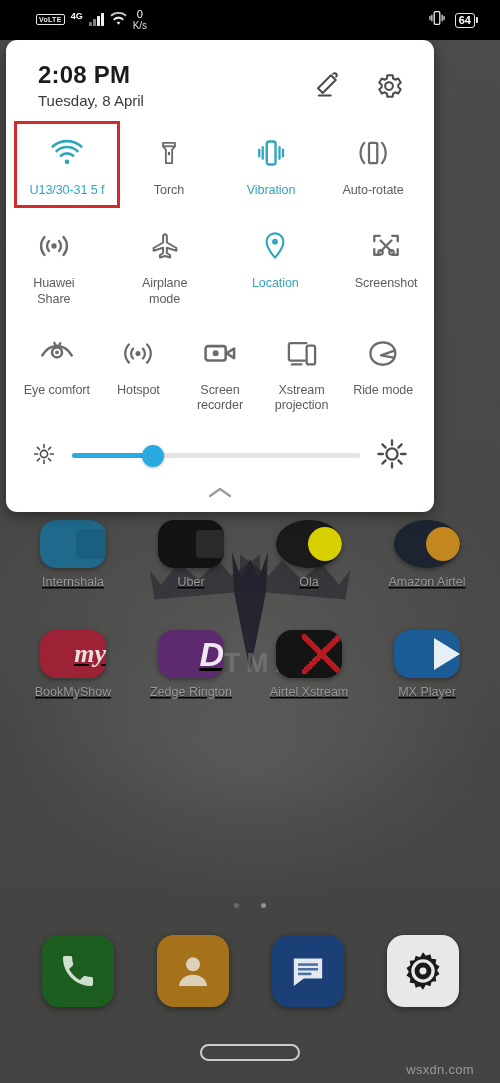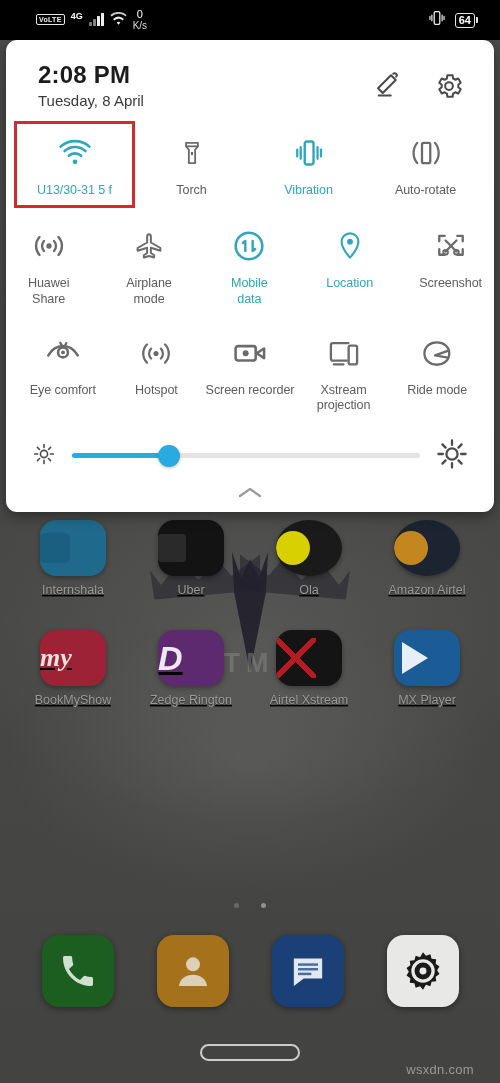--- a/index.html
+++ b/index.html
@@ -58,22 +58,22 @@
     display:flex; justify-content:space-around;
     padding:0 14px;
   }
   #app-row-1 { top:520px; }
   #app-row-2 { top:630px; }
   .app {
     width:92px;
     display:flex; flex-direction:column; align-items:center;text-decoration:underline;
   }
   .app-icon {
-    width:66px; height:56px; border-radius:16px;
-    display:flex; align-items:center; justify-content:flex-start;
+    width:66px; height:48px; border-radius:16px;
+    display:flex; align-items:center; justify-content:flex-end;
     box-shadow:0 2px 5px rgba(0,0,0,.35);
     position:relative; overflow:hidden;
   }
   .app-label {
     margin-top:7px;
     font-size:12.5px;
     color:#9b9b99;
     text-shadow:0 1px 1px rgba(0,0,0,.45);
     white-space:nowrap;
     max-width:94px; overflow:hidden; text-overflow:clip;
@@ -184,21 +184,21 @@
     display:flex; align-items:center;
   }
   .batt-shell {
     border:1.4px solid #e6e6e6; border-radius:3px;
     padding:1px 3px; font-size:11px; line-height:1; font-weight:600;
   }
   .batt-cap { width:2px; height:6px; background:#e6e6e6; margin-left:1px; border-radius:0 1px 1px 0; }
 
   
   #qs-panel {
-    position:absolute; left:6px; top:40px; width:488px;
+    position:absolute; left:6px; top:40px; width:428px;
     background:#fff;
     border-radius:11px;
     box-shadow:0 3px 14px rgba(0,0,0,.45);
     padding:22px 0 0;
   }
   #qs-header {
     display:flex; align-items:flex-start;
     padding:0 30px 0 32px;
   }
   #clock-block { flex:1; }
@@ -490,30 +490,20 @@
 
       <div class="qs-tile">
         <div class="qs-ico">
           <svg width="32" height="30" viewBox="0 0 24 24" aria-hidden="true">
             <path d="M12 2.6c1 0 1.5 1 1.5 2.2v4.4l7.6 4.4v2.2l-7.6-2.4v4.2l2.6 1.8v1.8L12 20l-4.1 1.2v-1.8l2.6-1.8v-4.2L2.9 15.8v-2.2l7.6-4.4V4.8c0-1.2.5-2.2 1.5-2.2z" fill="none" stroke="#6b6b6b" stroke-width="1.6" stroke-linejoin="round"></path>
           </svg>
         </div>
         <div class="qs-label">Airplane mode</div>
       </div>
 
-      <div class="qs-tile on">
-        <div class="qs-ico">
-          <svg width="34" height="34" viewBox="0 0 24 24" aria-hidden="true">
-            <circle cx="12" cy="12" r="9.4" fill="none" stroke="#2fa6bd" stroke-width="1.8"></circle>
-            <path d="M9.4 15.6V8.4l-1.7 1.5" fill="none" stroke="#2fa6bd" stroke-width="1.7" stroke-linecap="round" stroke-linejoin="round"></path>
-            <path d="M14.6 8.4v7.2l1.7-1.5" fill="none" stroke="#2fa6bd" stroke-width="1.7" stroke-linecap="round" stroke-linejoin="round"></path>
-          </svg>
-        </div>
-        <div class="qs-label">Mobile data</div>
-      </div>
 
       <div class="qs-tile on">
         <div class="qs-ico">
           <svg width="28" height="34" viewBox="0 0 24 26" aria-hidden="true">
             <path d="M12 2.2c-4 0-7.2 3.2-7.2 7.2 0 5.4 7.2 13.6 7.2 13.6s7.2-8.2 7.2-13.6c0-4-3.2-7.2-7.2-7.2z" fill="none" stroke="#2fa6bd" stroke-width="1.8" stroke-linejoin="round"></path>
             <circle cx="12" cy="9.3" r="2.5" fill="#2fa6bd"></circle>
           </svg>
         </div>
         <div class="qs-label">Location</div>
       </div>

